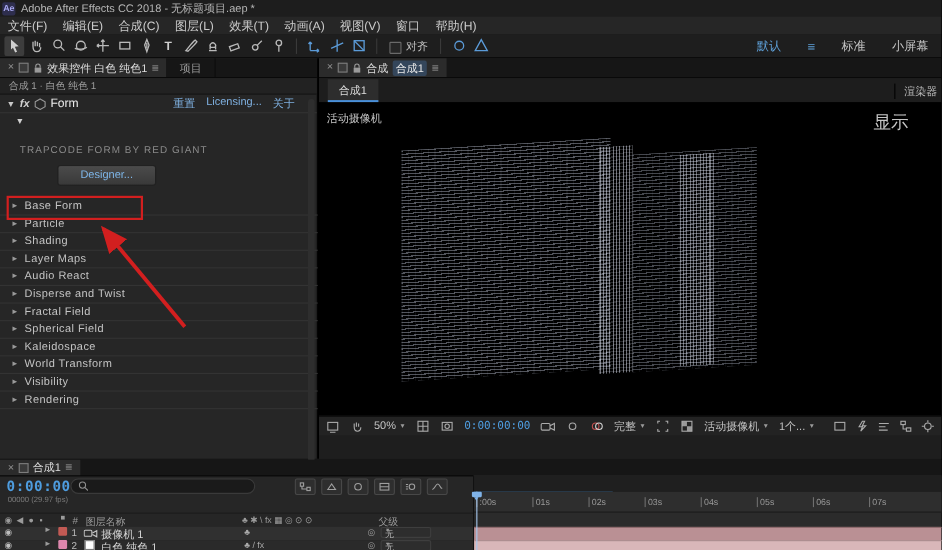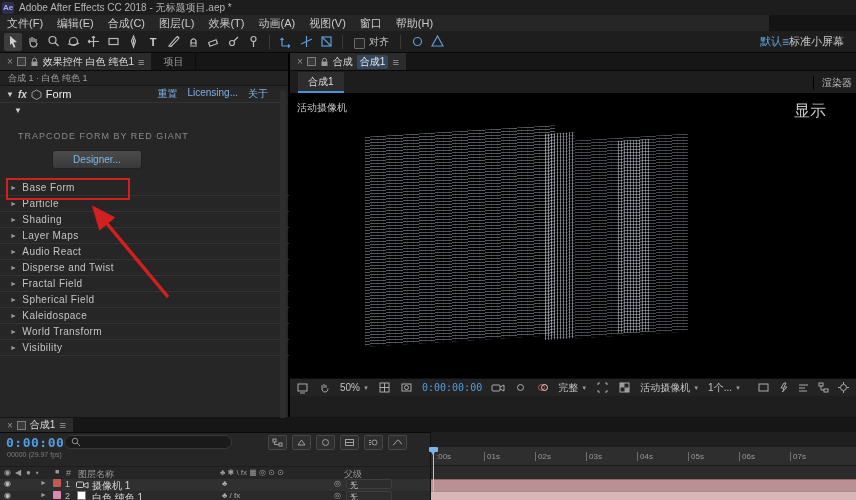--- a/index.html
+++ b/index.html
@@ -4,33 +4,33 @@
 <style>
   html,body{margin:0;padding:0;background:#000}
   #app{position:relative;width:856px;height:500px;overflow:hidden;background:#141414;
        font-family:"Liberation Sans",sans-serif;color:#c8c8c8;font-size:11px;}
 
   
   #titlebar{position:absolute;left:0;top:0;width:856px;height:15px;background:#1d1d1d;
             display:flex;align-items:center;gap:5px;padding-left:2px;font-size:10px;color:#b5b5b5}
   .ae-badge{width:12px;height:12px;background:#2e2e4e;color:#a9a9f2;font-size:8px;font-weight:bold;
             display:flex;align-items:center;justify-content:center;border-radius:2px}
-  #menubar{position:absolute;left:0;top:15px;width:769px;height:16px;background:#262626;
+  #menubar{position:absolute;left:0;top:15px;width:856px;height:16px;background:#262626;
            display:flex;align-items:center;font-size:11px;color:#cbcbcb}
   #menubar span{padding:0 7px;cursor:default}
   #toolbar{position:absolute;left:0;top:31px;width:856px;height:22px;background:#1e1e1e;
            border-bottom:1px solid #080808;display:flex;align-items:center;gap:2px;padding:0 4px;box-sizing:border-box}
   .tool{width:18px;height:18px;display:flex;align-items:center;justify-content:center;border-radius:2px;flex:0 0 auto}
   .tool svg{stroke:#b9b9b9;fill:none;stroke-width:1.2}
   .tool.active{background:#3d3d3d}
   .tool.blue svg{stroke:#5b9bd8}
   .tsep{width:1px;height:14px;background:#3a3a3a;margin:0 5px;flex:0 0 auto}
   #snap{display:flex;align-items:flex-end;gap:4px;margin:0 4px;font-size:10px;color:#c2c2c2}
   #snap .cb{width:9px;height:9px;border:1px solid #6a6a6a;background:#262626;border-radius:1px}
-  .ws{margin-left:auto;display:flex;align-items:center;gap:0;font-size:11px;padding-right:8px}
+  .ws{margin-left:auto;display:flex;align-items:center;gap:24px;font-size:11px;padding-right:8px}
   .ws .on{color:#5ea0d8}
   .ws .menu{color:#5ea0d8;font-size:12px}
 
   
   .tabbar{height:17px;background:#161616;display:flex;align-items:stretch;font-size:10px;color:#9a9a9a;
           border-bottom:1px solid #090909}
   .tab-active{background:#2b2b2b;color:#dedede;display:flex;align-items:center;gap:4px;padding:0 7px}
   .tab-plain{display:flex;align-items:center;padding:0 12px;border-right:1px solid #0c0c0c}
   .xicon{color:#8f8f8f;font-size:10px}
   .sqicon{width:7px;height:7px;border:1px solid #7d7d7d;background:#3a3a3a}
@@ -328,20 +328,24 @@
           <span>Kaleidospace</span>
         </div>
       <div class="fx-row">
           <span class="tw">►</span>
           <span>World Transform</span>
         </div>
       <div class="fx-row">
           <span class="tw">►</span>
           <span>Visibility</span>
         </div>
+      <div class="fx-row">
+          <span class="tw">►</span>
+          <span>Rendering</span>
+        </div>
     </div>
     <div id="fx-scroll"></div>
   </div>
 
   <div id="comp-panel">
     <div class="tabbar">
       <div class="tab-active">
         <span class="xicon">×</span>
         <span class="sqicon"></span>
         <svg width="9" height="10">

